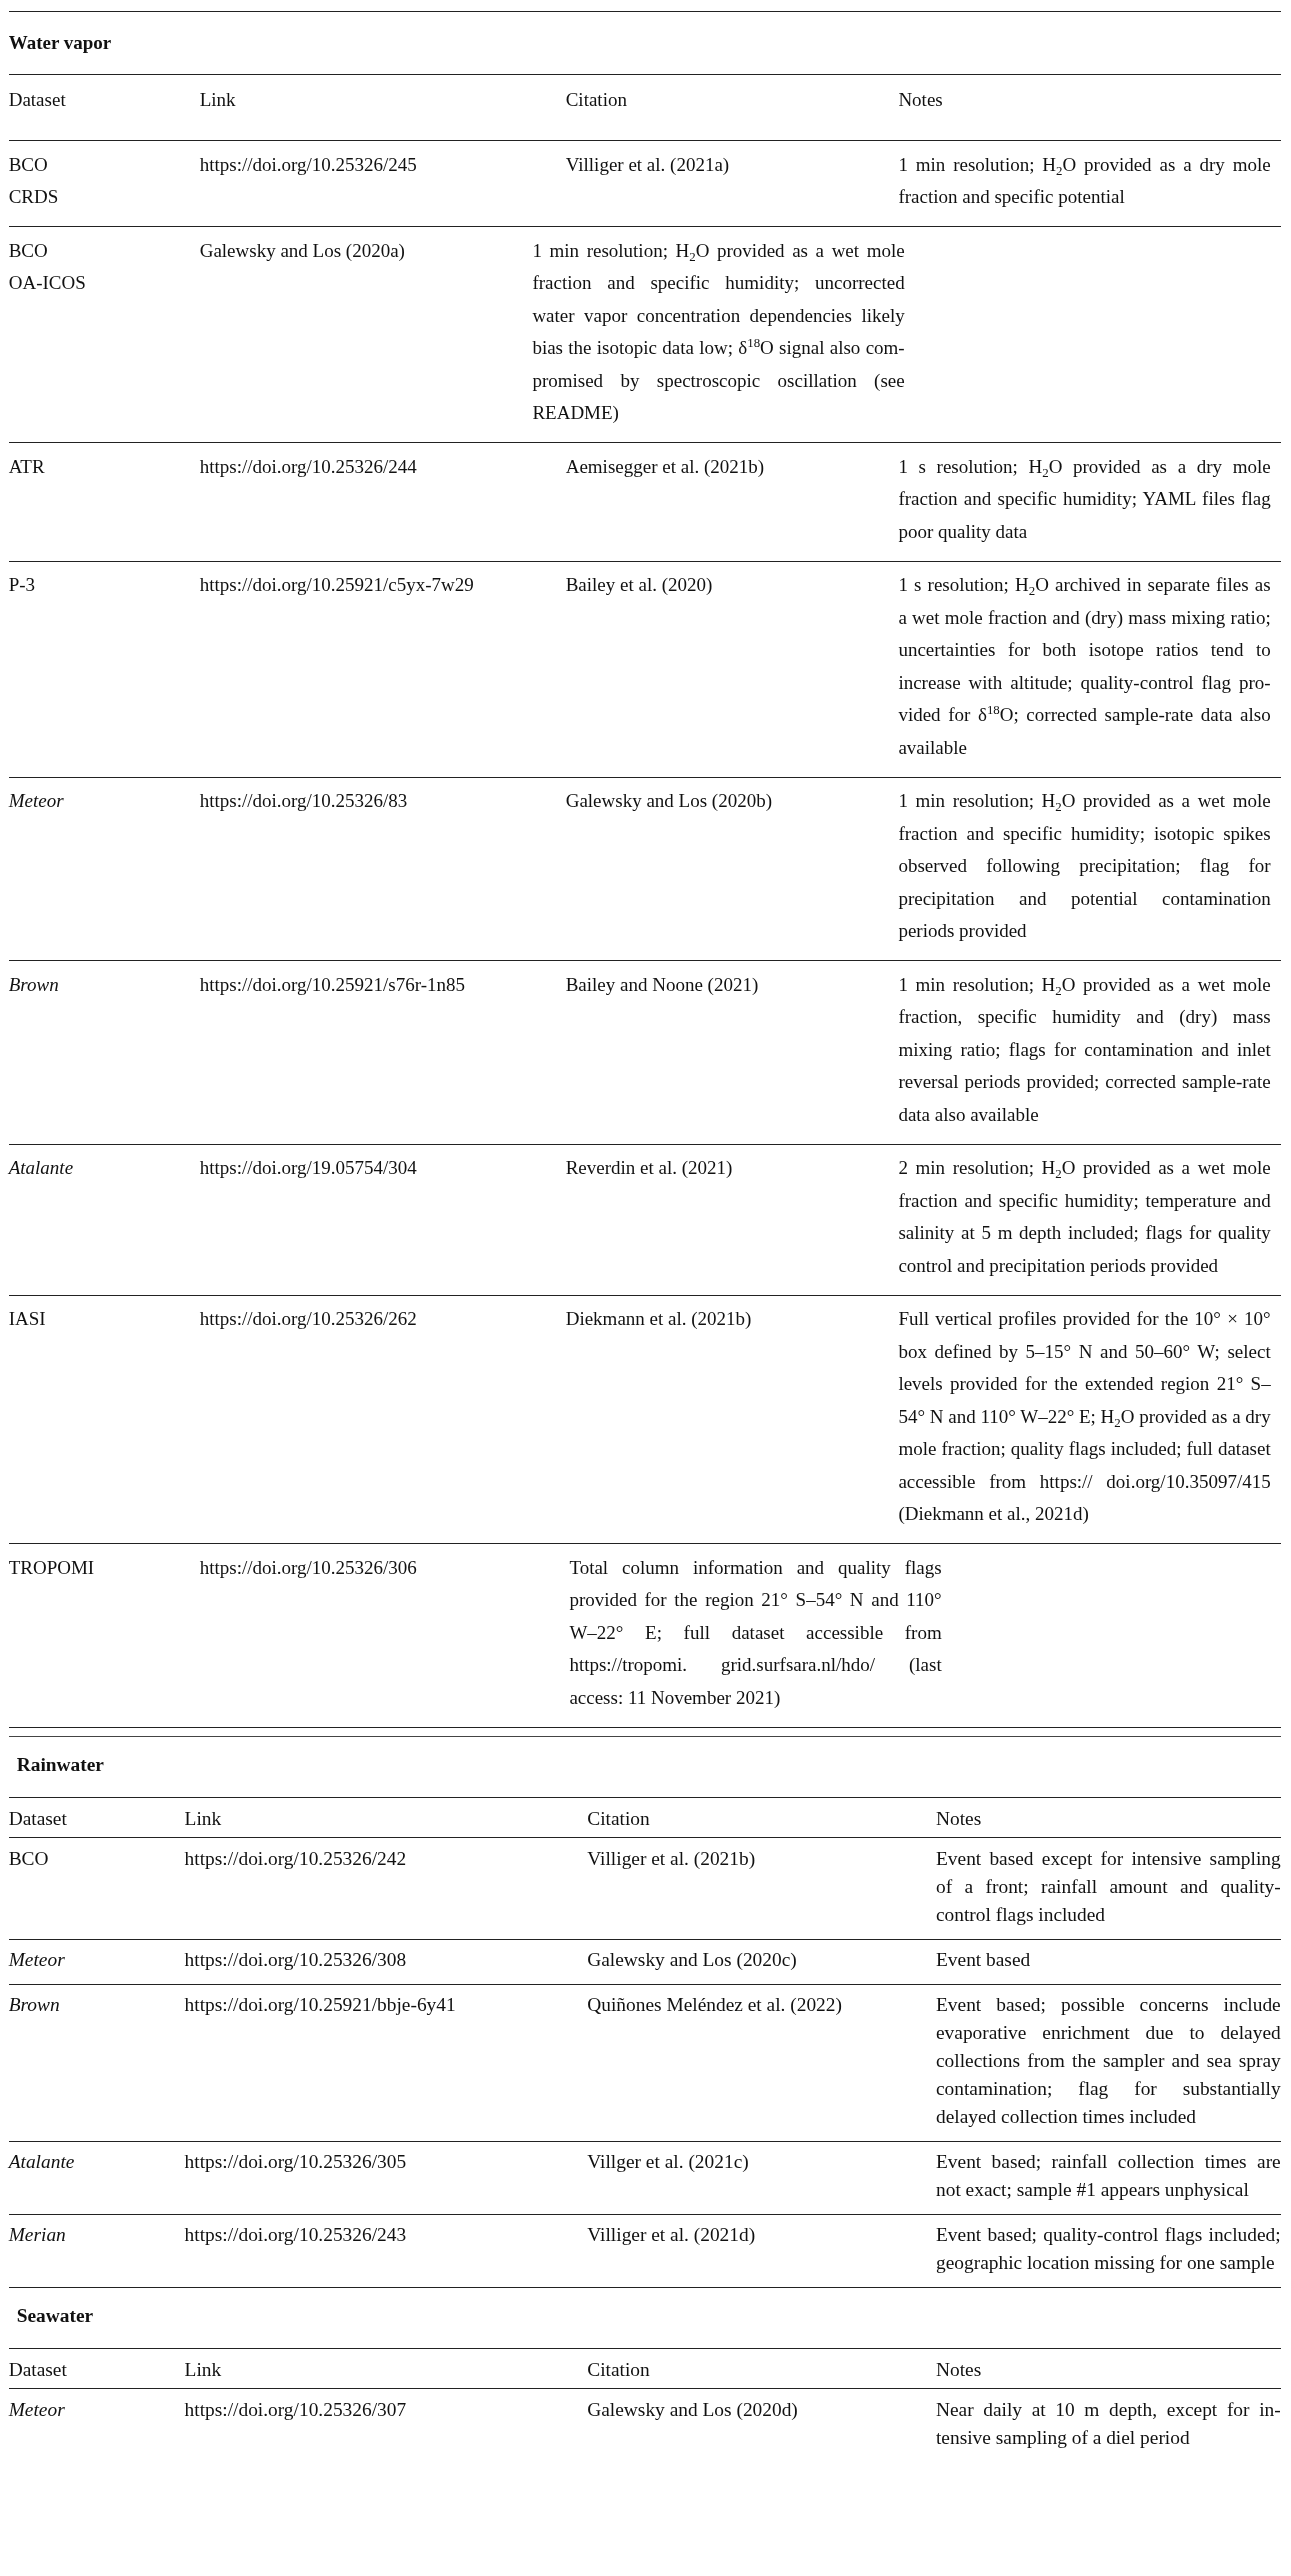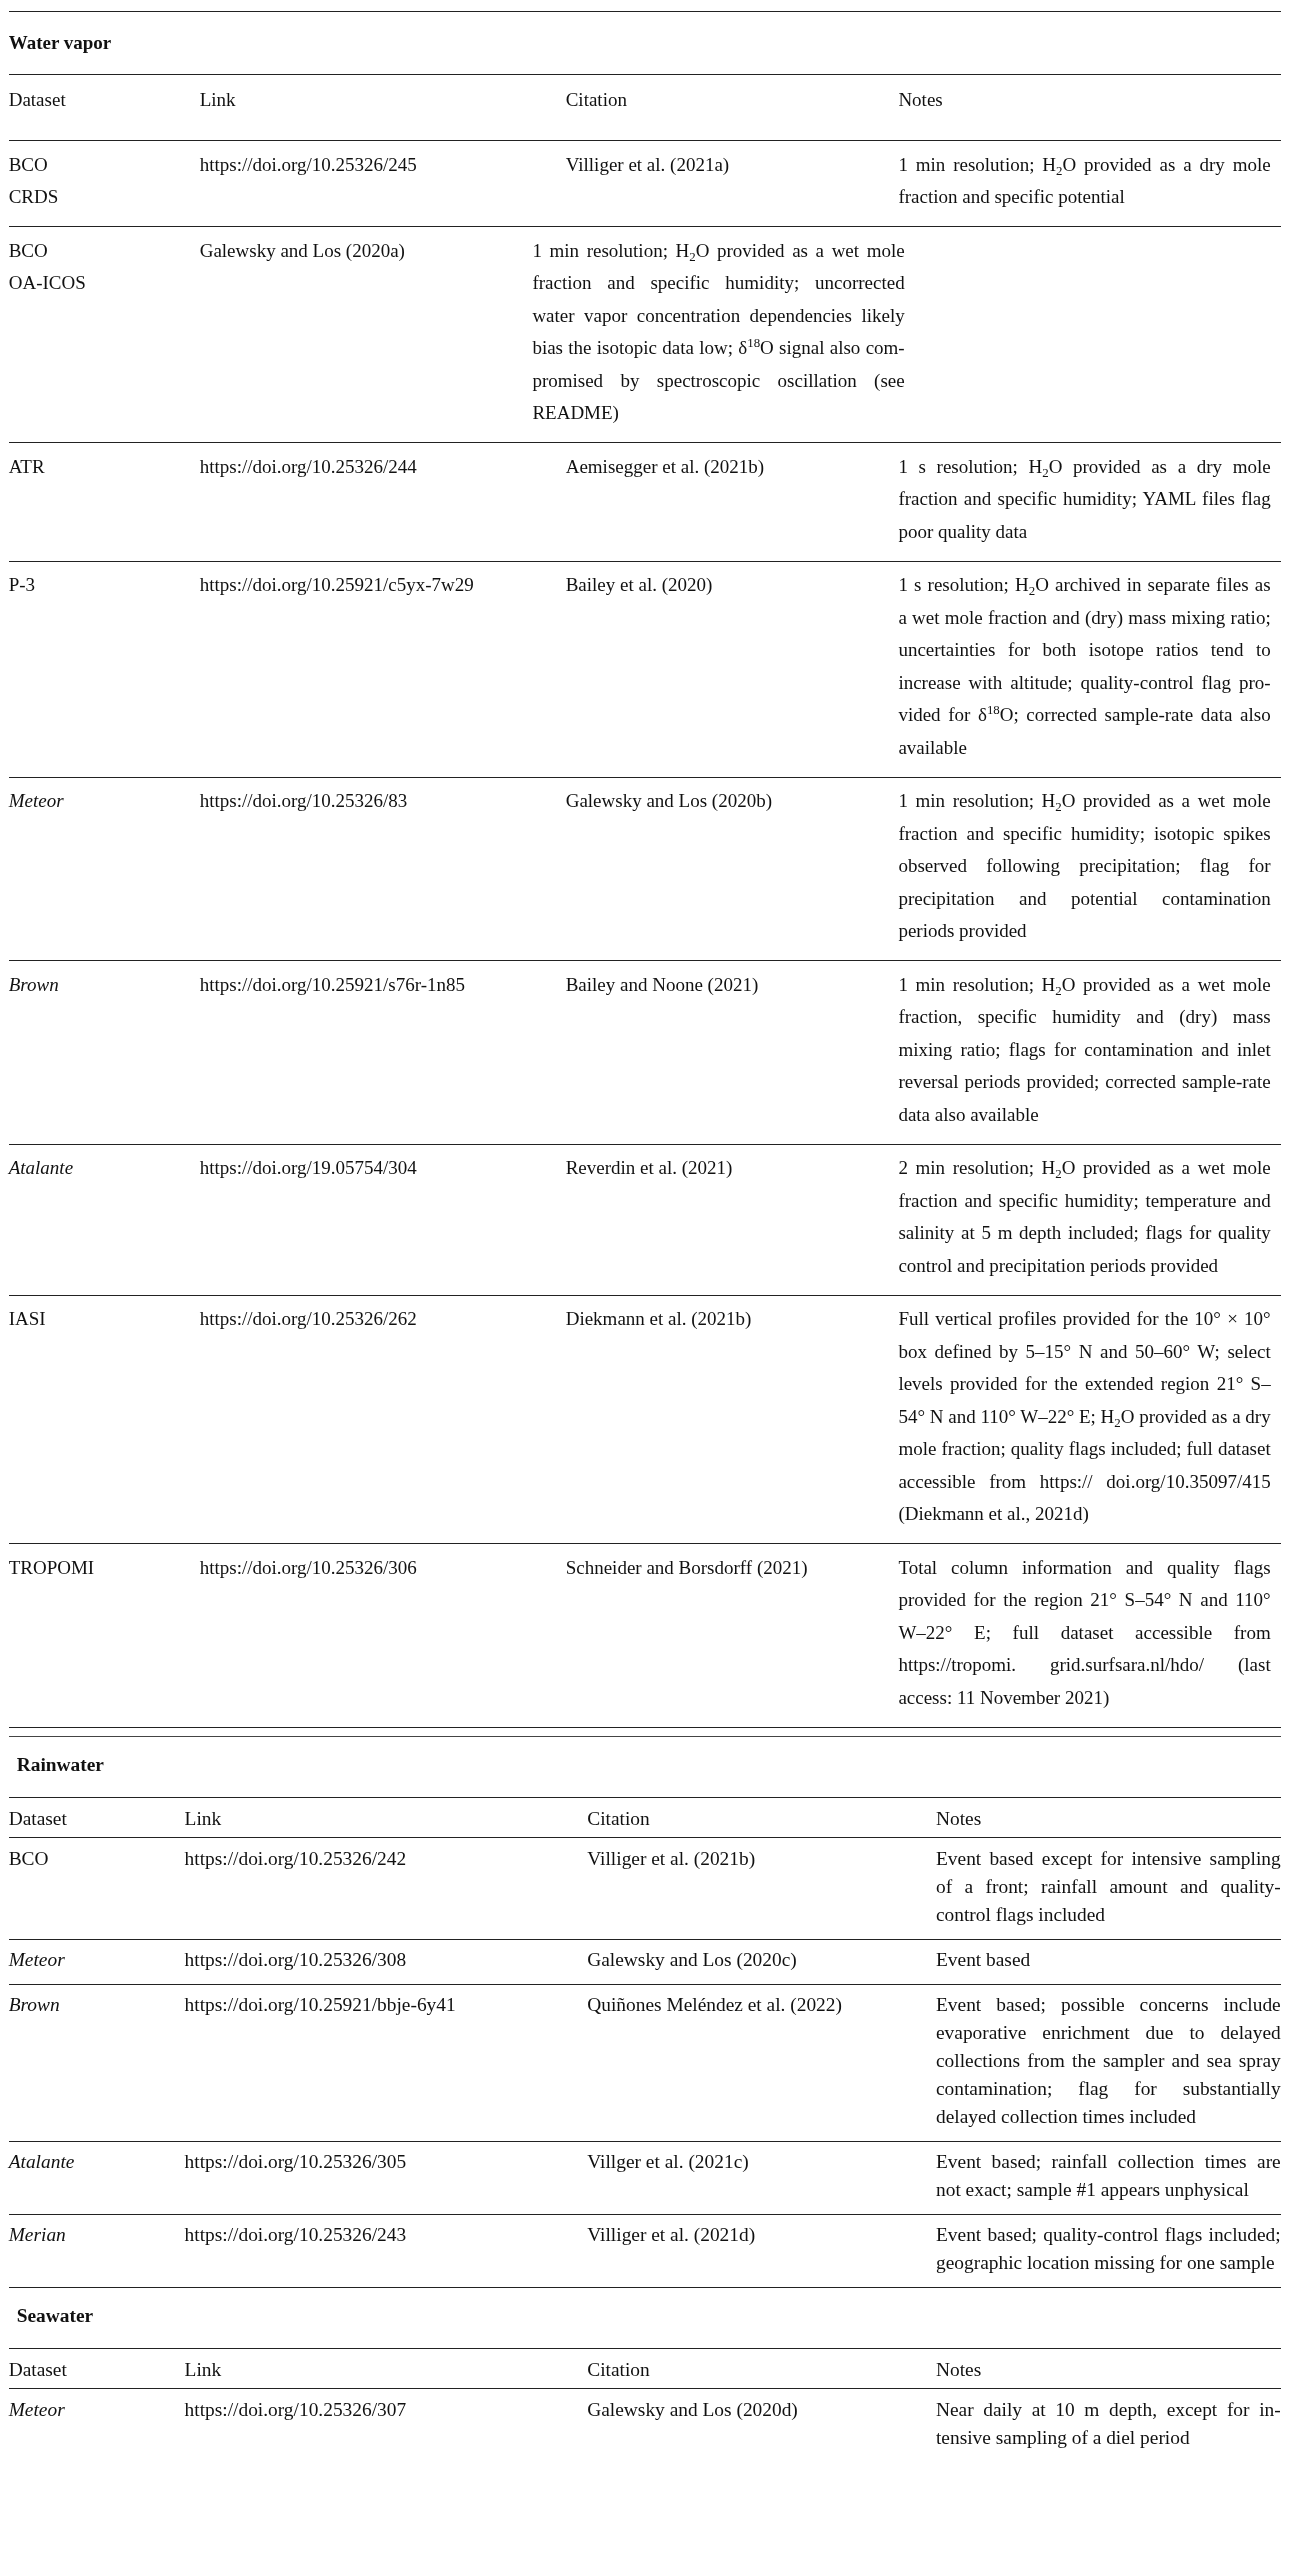--- a/index.html
+++ b/index.html
@@ -119,21 +119,20 @@
         <div class="grid-row data-row">
           <div class="cell c-dataset">IASI</div>
           <div class="cell c-link">https://doi.org/10.25326/262</div>
           <div class="cell c-cit">Diekmann et al. (2021b)</div>
           <div class="cell c-notes notes"><span>Full vertical profiles provided for the 10° × 10° box defined by 5–15° N and 50–60° W; select levels provided for the extended region 21° S–54° N and 110° W–22° E; H</span><sub>2</sub><span>O provided as a dry mole fraction; quality flags included; full dataset accessible from https:// doi.org/10.35097/415 (Diekmann et al., 2021d)</span></div>
         </div>
         <div class="rule-thick"></div>
         <div class="grid-row data-row">
           <div class="cell c-dataset">TROPOMI</div>
           <div class="cell c-link">https://doi.org/10.25326/306</div>
-          <div class="cell c-cit">Schneider and Borsdorff (2021)</div>
           <div class="cell c-notes notes"><span>Total column information and qual­ity flags provided for the region 21° S–54° N and 110° W–22° E; full dataset accessible from https://tropomi. grid.surfsara.nl/hdo/ (last access: 11 November 2021)</span></div>
         </div>
       </div>
   </div>
 
   <div class="rule-thick"></div>
   <div class="gap"></div>
 
   <div class="section s2">
     <div class="rule-thin"></div>

